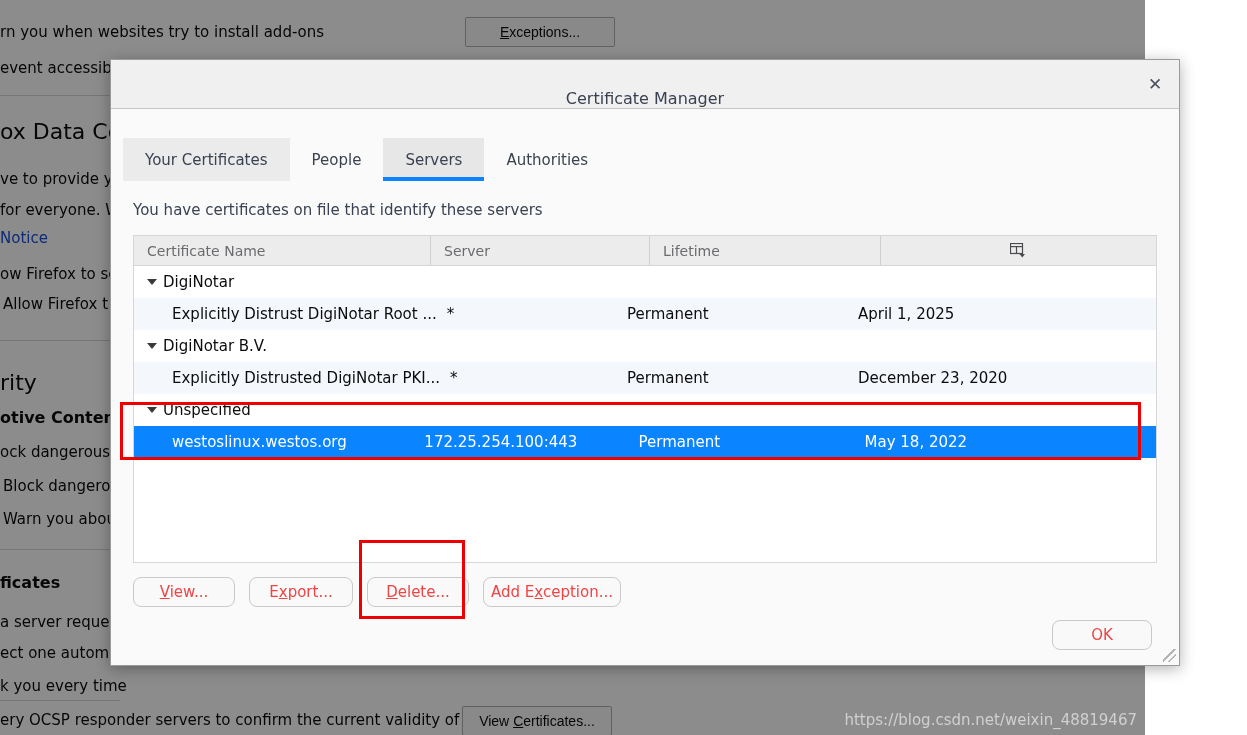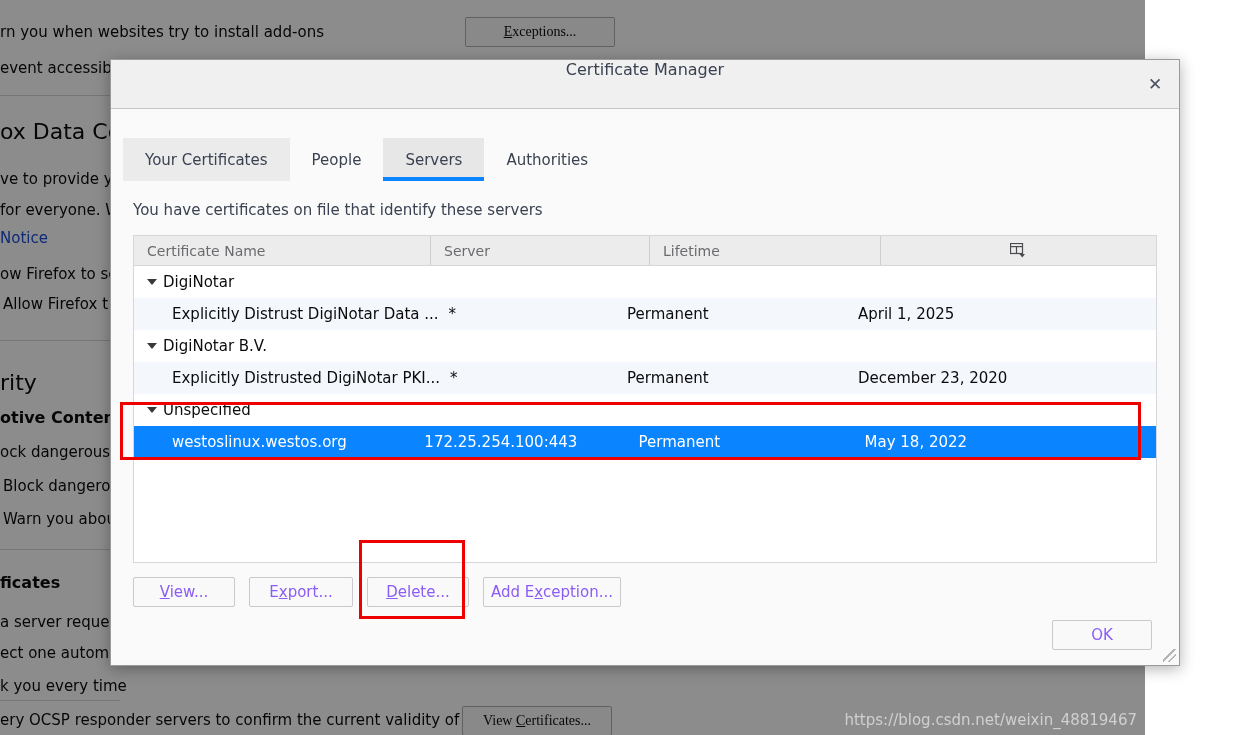--- a/index.html
+++ b/index.html
@@ -49,21 +49,21 @@
   .bg-btn {
     position: absolute;
     background: #f9f9fa;
     border: 1px solid #b1b1b3;
     border-radius: 2px;
     font-size: 14px;
     color: #0c0c0d;
     display: flex;
     align-items: center;
     justify-content: center;
-    font-family: Liberation Serif, serif;
+    font-family: Liberation Sans, sans-serif;
   }
 
   .bg-hr {
     position: absolute;
     height: 1px;
     background: #d7d7db;
   }
 
   
   #dim-overlay {
@@ -86,21 +86,21 @@
     display: flex;
     flex-direction: column;
   }
 
   #dialog-titlebar {
     position: relative;
     height: 49px;
     background: #f0f0f0;
     border-bottom: 1px solid #c6c6c6;
     display: flex;
-    align-items: flex-start;
+    align-items: flex-end;
     justify-content: center;
     flex: none;
   }
   #dialog-title {
     font-size: 16px;
     color: #3a4251;
     font-weight: 400;
   }
   #dialog-close {
     position: absolute;
@@ -248,25 +248,25 @@
   
   #dialog-footer {
     margin: 14px 22px 0 22px;
     display: flex;
     gap: 14px;
     align-items: center;
   }
   .dlg-btn {
     background: #f9f9fa;
     border: 1px solid #c9c9cc;
-    border-radius: 2px;
+    border-radius: 8px;
     height: 30px;
     padding: 0 16px;
     font-size: 15px;
-    color: #8b5cf6;
+    color: #ef4444;
     font-family: "DejaVu Sans", "Liberation Sans", sans-serif;
     cursor: pointer;
     display: flex;
     align-items: center;
     justify-content: center;
     white-space: nowrap;
   }
   .akey { text-decoration: underline; }
 
   #ok-row {
@@ -400,21 +400,21 @@
         </div>
         <div id="table-body">
             <div class="row group">
               <div class="cell c-name">
                 <span class="twisty"></span>
                 <span>DigiNotar</span>
               </div>
             </div>
             <div class="row leaf">
               <div class="cell c-name" style="width: auto; min-width: 0px; padding-right: 10px;">
-                <span>Explicitly Distrust DigiNotar Data ...</span>
+                <span>Explicitly Distrust DigiNotar Root ...</span>
               </div>
               <div class="cell c-server" style="width: auto; padding-left: 0px; flex: 0 0 auto;">*</div>
               <div style="flex: 1 1 0%;"></div>
               <div class="cell c-life">Permanent</div>
               <div class="cell c-expires">April 1, 2025</div>
             </div>
             <div class="row group">
               <div class="cell c-name">
                 <span class="twisty"></span>
                 <span>DigiNotar B.V.</span>

